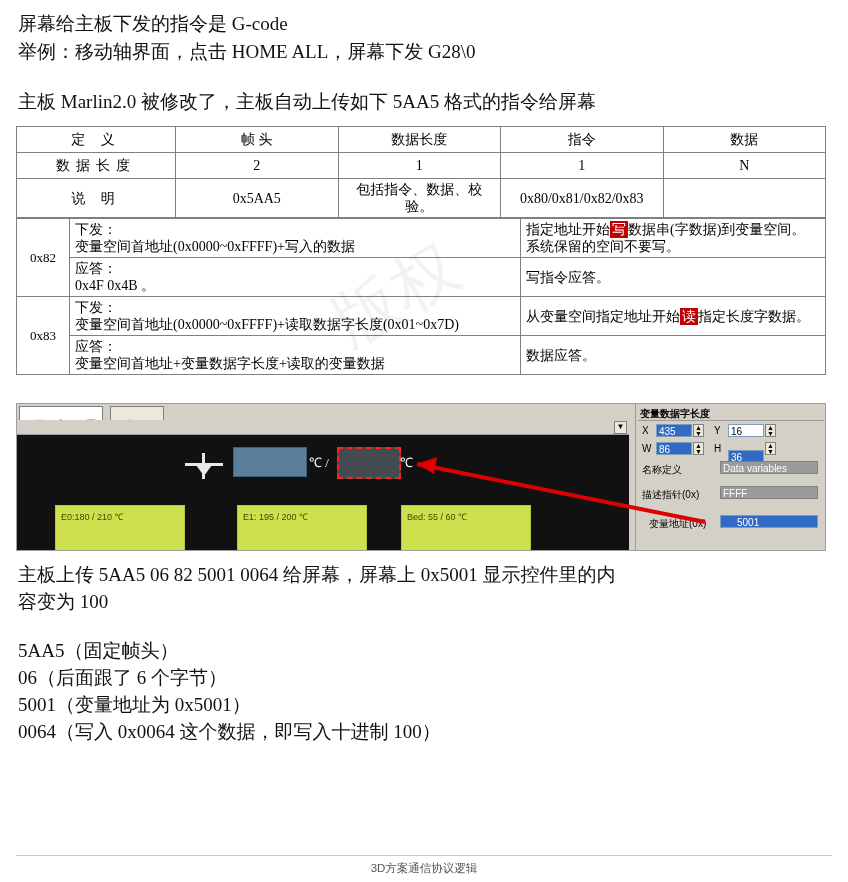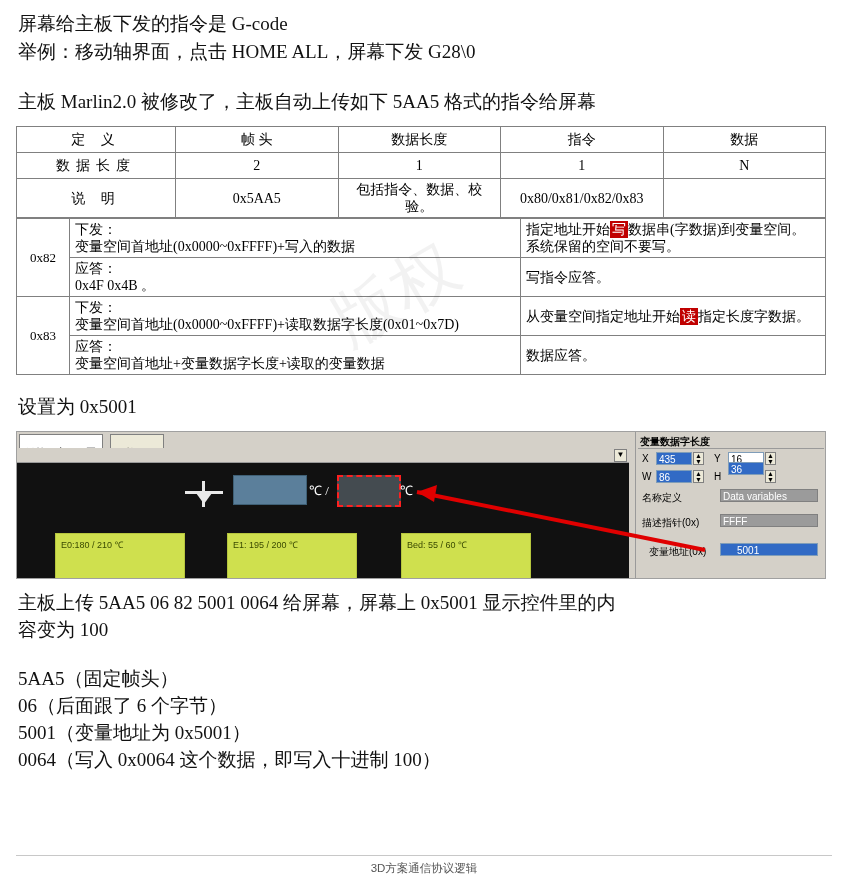--- a/index.html
+++ b/index.html
@@ -190,21 +190,21 @@
     border: 1px solid #b6c63e;
   }
   .btn-green span {
     position: absolute;
     left: 5px; top: 4px;
     font-size: 9px;
     color: #3a4a00;
     font-family: "Liberation Sans", sans-serif;
   }
   .btn-g1 { left: 38px; }
-  .btn-g2 { left: 210px; }
+  .btn-g2 { left: 220px; }
   .btn-g3 { left: 384px; }
 
   .arrow-svg {
     position: absolute;
     left: 0; top: 0;
     width: 810px; height: 148px;
     pointer-events: none;
   }
 
   .fig-right {
@@ -369,21 +369,20 @@
         <span>应答：</span><br>
         <span>变量空间首地址+变量数据字长度+读取的变量数据</span>
       </td>
       <td class="note">数据应答。</td>
     </tr>
   </tbody>
     </table>
 
   <div class="spacer-18"></div>
 
-  <p class="para">设置为 0x5001</p>
 
   <div class="figure">
 
     <div class="fig-left">
       <div class="tabbar">
         <span class="tab active">触控及变量配置</span>
         <span class="tab">欢迎使用</span>
       </div>
       <div class="canvas-scroll">
         <span class="scroll-arrow">▼</span>
@@ -419,21 +418,21 @@
       <div class="pinput sel" style="left:20px; top:20px; width:36px;">435</div>
       <div class="spin" style="left:57px; top:20px;">▲<br>▼</div>
       <div class="plabel" style="left:78px; top:21px;">Y</div>
       <div class="pinput" style="left:92px; top:20px; width:36px;">16</div>
       <div class="spin" style="left:129px; top:20px;">▲<br>▼</div>
 
       <div class="plabel" style="left:6px; top:39px;">W</div>
       <div class="pinput sel" style="left:20px; top:38px; width:36px;">86</div>
       <div class="spin" style="left:57px; top:38px;">▲<br>▼</div>
       <div class="plabel" style="left:78px; top:39px;">H</div>
-      <div class="pinput sel" style="left:92px; top:30px; width:36px;">36</div>
+      <div class="pinput sel" style="left:92px; top:46px; width:36px;">36</div>
       <div class="spin" style="left:129px; top:38px;">▲<br>▼</div>
 
       <div class="plabel" style="left:6px; top:59px;">名称定义</div>
       <div class="pinput grey" style="left:84px; top:57px; width:98px;">Data variables</div>
 
       <div class="plabel" style="left:6px; top:84px;">描述指针(0x)</div>
       <div class="pinput grey" style="left:84px; top:82px; width:98px;">FFFF</div>
 
       <div class="plabel" style="left:13px; top:113px;">变量地址(0x)</div>
       <div class="pinput sel" style="left:84px; top:111px; width:98px;padding-left:16px;">5001</div>

